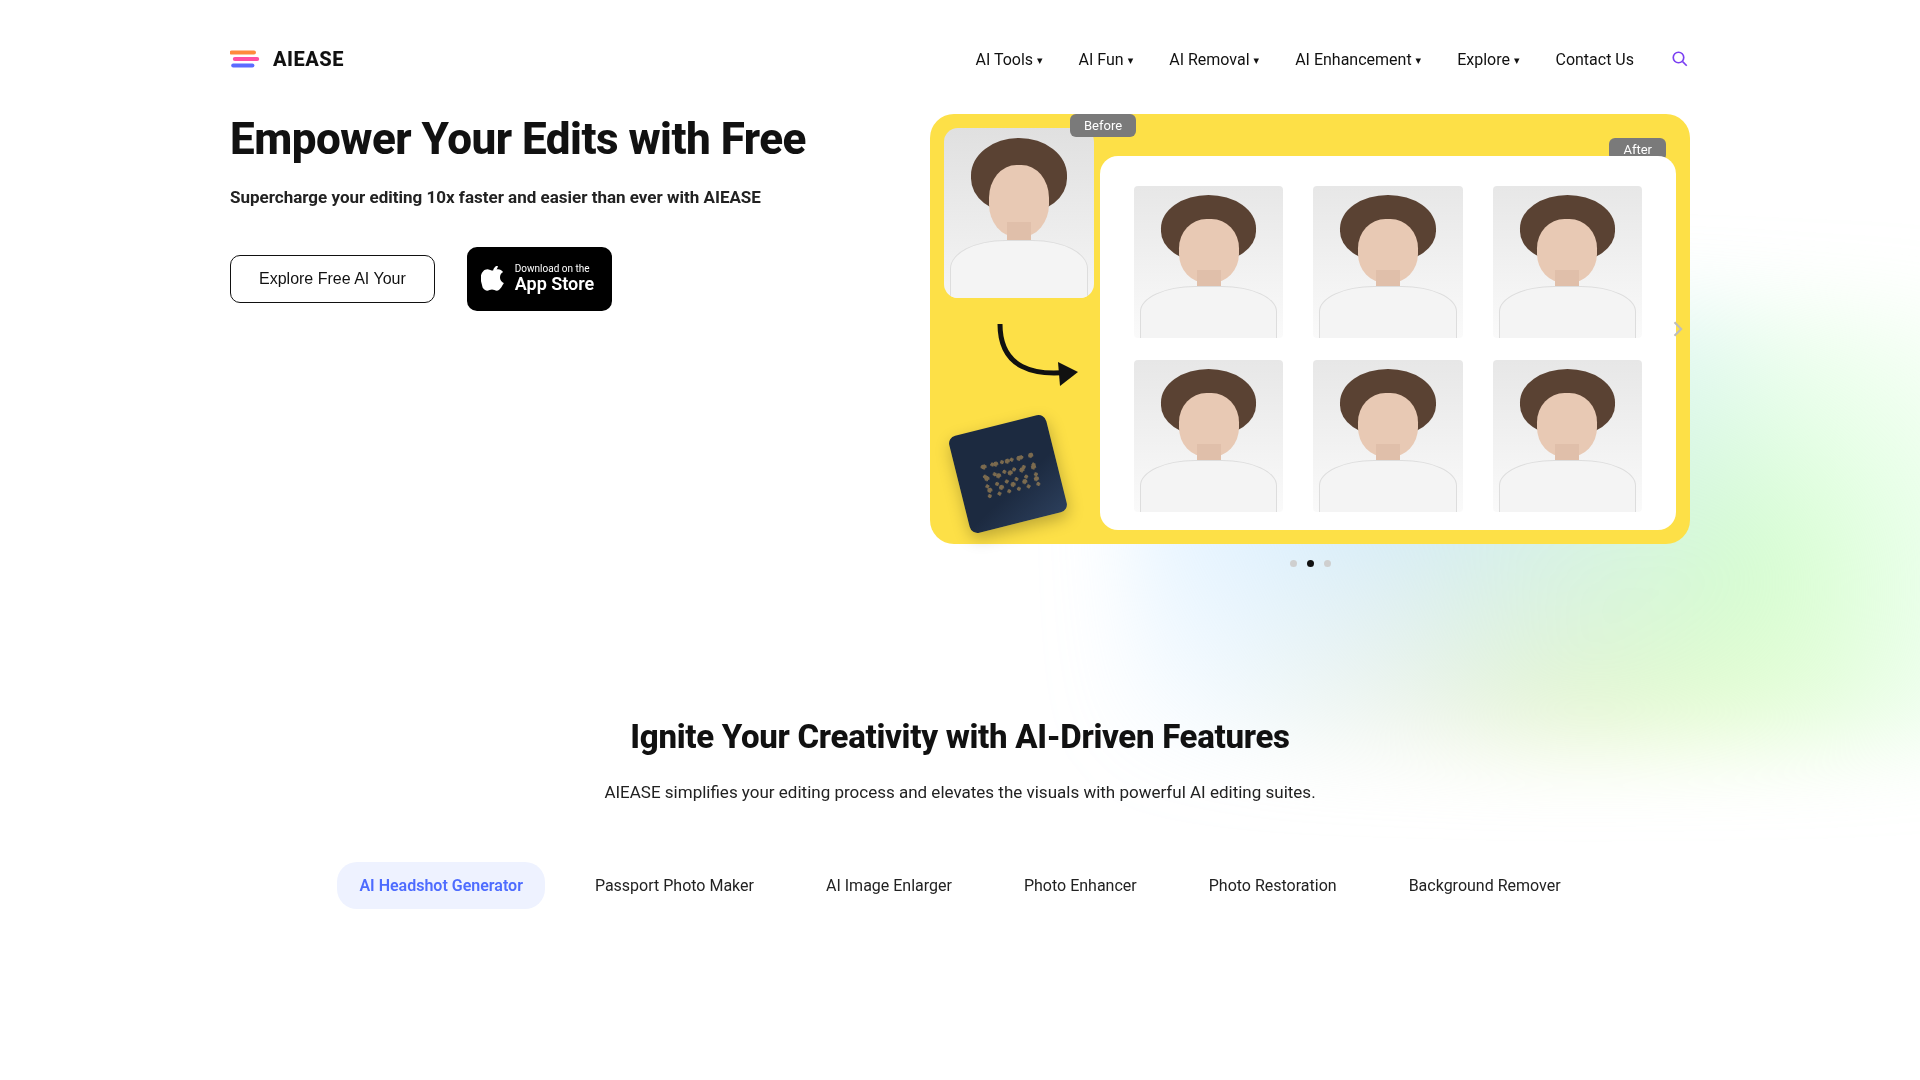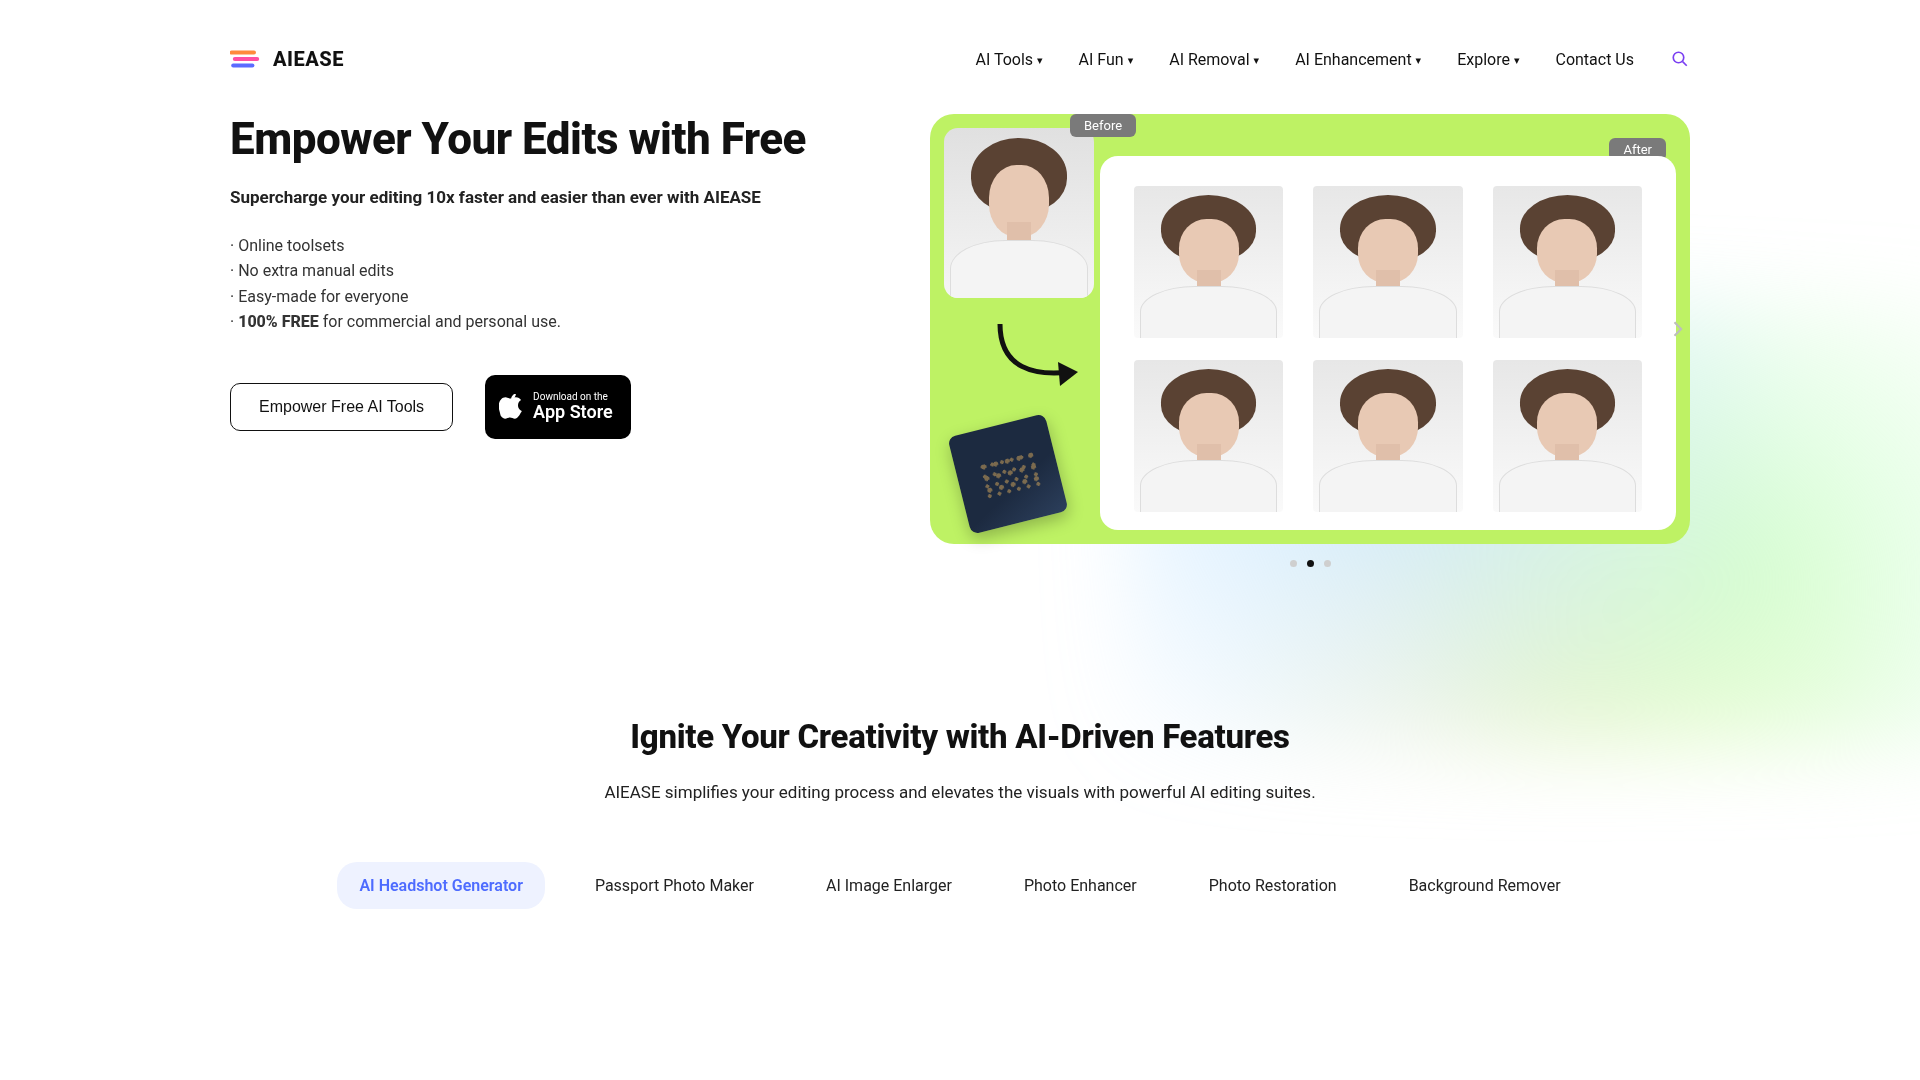--- a/index.html
+++ b/index.html
@@ -137,21 +137,21 @@
   .appstore .apple { width: 24px; height: 28px; }
   .appstore .txt-small { font-size: 10px; line-height: 1; }
   .appstore .txt-big { font-size: 18px; font-weight: 600; line-height: 1.1; }
 
   
   .hero-right {
     flex: 1;
     position: relative;
   }
   .card {
-    background: #bef264;
+    background: #fde047;
     border-radius: 24px;
     padding: 14px;
     position: relative;
     min-height: 430px;
   }
   .before-after {
     position: absolute;
     top: 24px; left: 24px; right: 24px;
     display: flex;
     justify-content: flex-end;
@@ -350,29 +350,23 @@
     </div>
   </nav>
 
   <section class="hero">
     <div class="hero-left">
       <h1 class="hero-title">
         <span>Empower Your Edits with Free</span><br>
       </h1>
       <p class="hero-sub">Supercharge your editing 10x faster and easier than ever with AIEASE</p>
 
-      <div class="bullets">
-        <span class="line">· Online toolsets</span>
-        <span class="line">· No extra manual edits</span>
-        <span class="line">· Easy-made for everyone</span>
-        <span class="line">· <strong>100% FREE</strong><span> for commercial and personal use.</span></span>
-      </div>
 
       <div class="hero-ctas">
-        <button class="btn-outline">Empower Free AI Tools</button>
+        <button class="btn-outline">Explore Free AI Your</button>
         <a class="appstore">
           <svg class="apple" viewBox="0 0 24 28" fill="#fff">
             <path d="M19.6 19.1c-.4.9-.8 1.7-1.4 2.5-.8 1.1-1.5 1.8-2 2.2-.8.6-1.6.9-2.5.9-.6 0-1.4-.2-2.3-.6-.9-.4-1.7-.6-2.4-.6-.8 0-1.6.2-2.5.6-.9.4-1.6.6-2.2.6-.9 0-1.7-.3-2.6-1-.6-.4-1.3-1.2-2.1-2.3C-.7 19.7-1.4 17.9-1.8 16c-.4-2-.6-3.9-.4-5.7.3-2.1 1.1-3.8 2.4-5.1C1.4 4 2.8 3.3 4.4 3.3c.7 0 1.6.2 2.8.7 1.1.4 1.9.6 2.2.6.3 0 1.1-.3 2.4-.8 1.2-.5 2.3-.7 3.1-.6 2.3.2 4 1.1 5.2 2.8-2.1 1.3-3.1 3-3.1 5.3 0 1.8.6 3.2 1.9 4.4.6.5 1.2.9 1.9 1.2-.2.5-.4 1-.6 1.4zM14.9 0c0 1.3-.5 2.5-1.4 3.6-.9 1.1-2.1 1.8-3.4 1.7 0-.1 0-.2 0-.4 0-1.2.5-2.5 1.5-3.5.5-.5 1.1-1 1.8-1.3C14.1 0 .7-.1 14.9 0z" transform="translate(2 1)"></path>
           </svg>
           <span>
             <div class="txt-small">Download on the</div>
             <div class="txt-big">App Store</div>
           </span>
         </a>
       </div>

